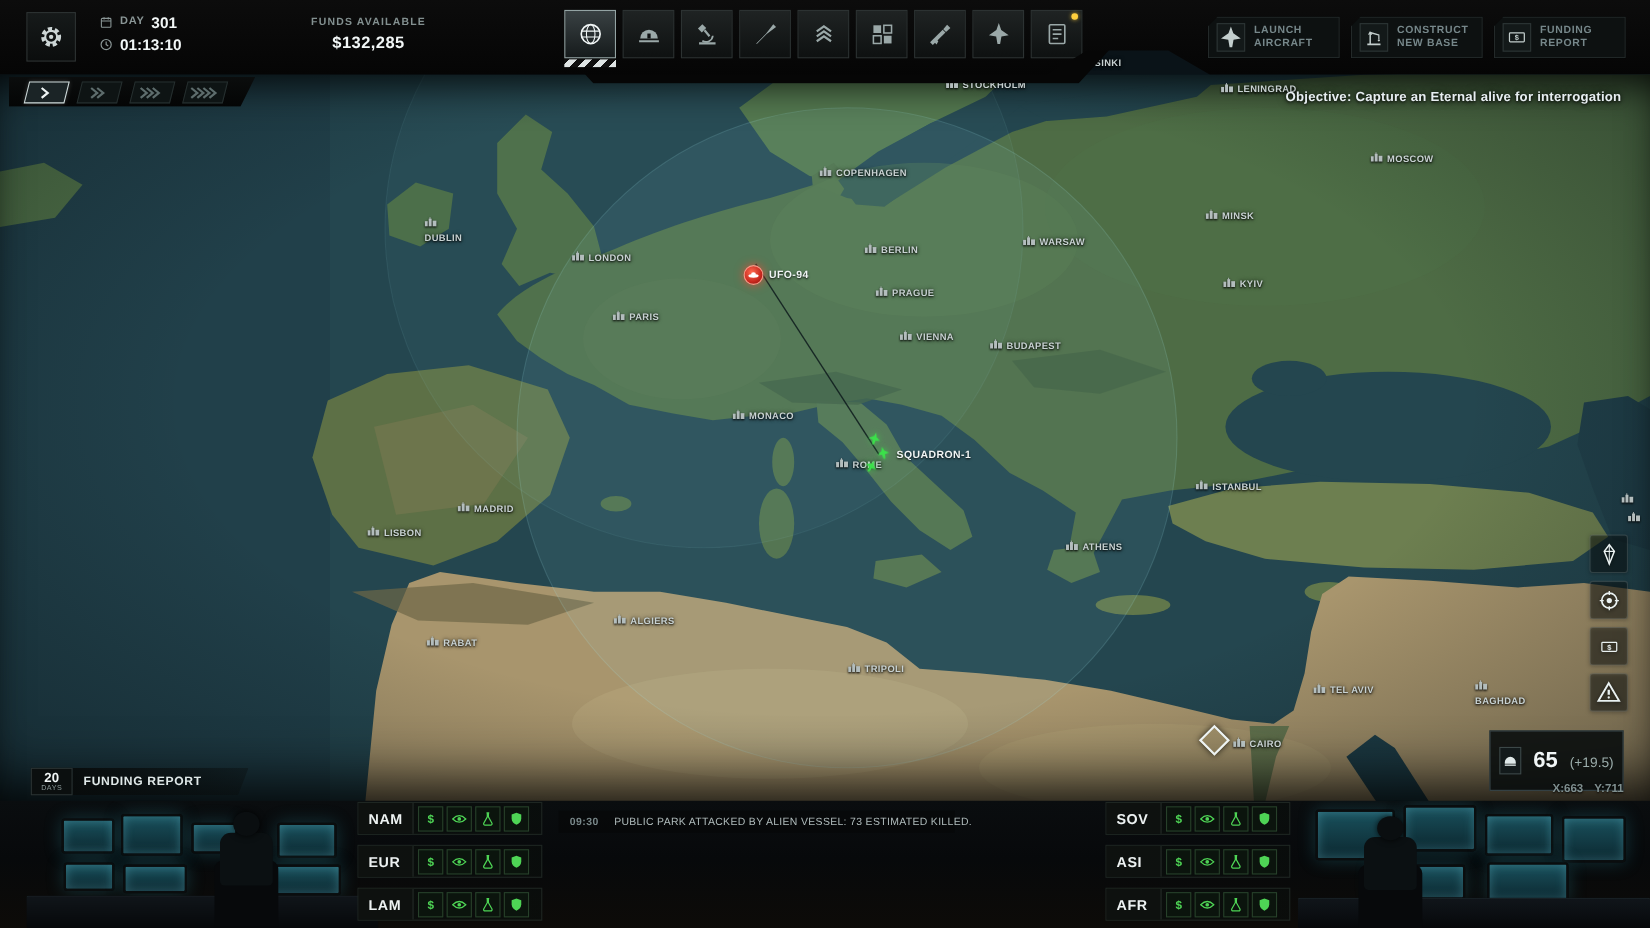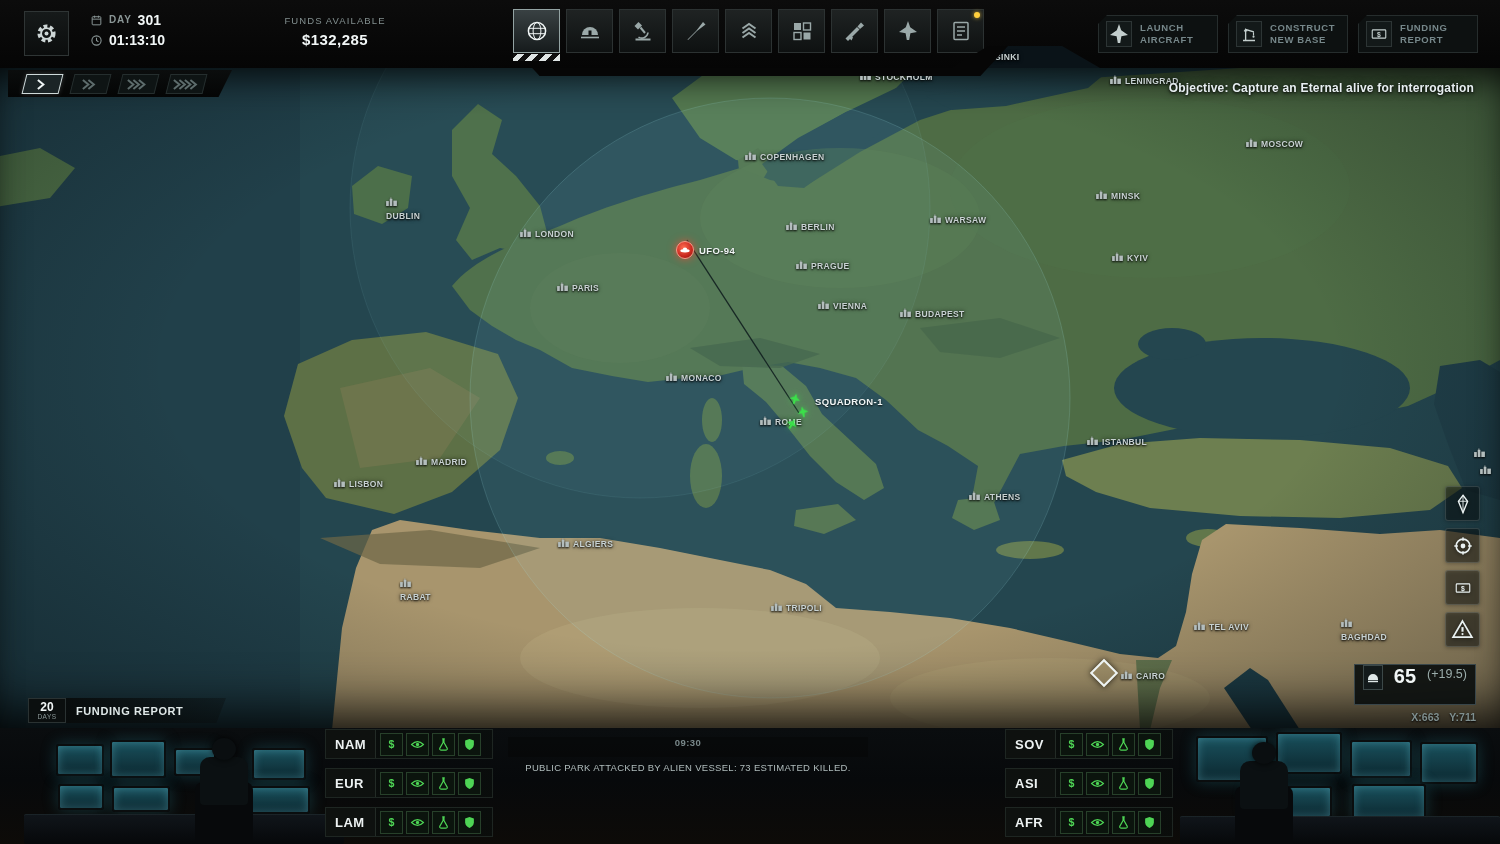--- a/index.html
+++ b/index.html
@@ -27,36 +27,36 @@
     background:radial-gradient(circle at 40% 35%, #ff6a50, #c8281e 60%, #7e120c);
     border:1px solid #ff9484; box-shadow:0 0 9px rgba(255,70,50,.75);
     display:flex; align-items:center; justify-content:center; line-height:0; }
   .mk-label { font-size:9.5px; font-weight:bold; color:#f0f5f5; letter-spacing:.4px;
     text-shadow:0 1px 2px rgba(0,0,0,.95); }
   .squadron { position:absolute; z-index:6; width:50px; height:44px; cursor:pointer; }
   .squadron .jet { position:absolute; line-height:0; filter:drop-shadow(0 0 3px rgba(60,224,74,.8)); }
   .squadron .j1 { left:8px; top:0; transform:rotate(16deg); }
   .squadron .j2 { left:16px; top:13px; transform:rotate(-12deg); }
   .squadron .j3 { left:5px; top:25px; transform:rotate(30deg); }
-  .squadron .mk-label { position:absolute; left:35px; top:4px; white-space:nowrap; }
+  .squadron .mk-label { position:absolute; left:35px; top:16px; white-space:nowrap; }
   .sel-diamond { position:absolute; width:20px; height:20px; border:2px solid #edf3f3;
     transform:rotate(45deg); z-index:6; box-shadow:0 0 6px rgba(0,0,0,.75); }
 
   .objective { position:absolute; right:26px; top:81px; z-index:8; font-size:12px; font-weight:600;
     color:#e7eef1; letter-spacing:.2px; text-shadow:0 1px 3px #000, 0 0 8px rgba(0,0,0,.6); }
 
   
   .side-icons { position:absolute; left:1445px; top:486px; z-index:8; display:flex; flex-direction:column; }
   .side-ic { width:35px; height:35px; margin-bottom:7px; display:flex; align-items:center; justify-content:center;
     color:#e9f1f1; background:rgba(8,12,12,.38); border:1px solid rgba(210,225,225,.16); border-radius:3px;
     cursor:pointer; filter:drop-shadow(0 1px 2px rgba(0,0,0,.7)); line-height:0; }
 
   
-  .threat { position:absolute; left:1354px; top:664px; width:122px; height:41px; z-index:9;
-    background:rgba(9,13,13,.9); border:1px solid #39464a; display:flex; align-items:flex-start;
+  .threat { position:absolute; left:1354px; top:664px; width:122px; height:55px; z-index:9;
+    background:rgba(9,13,13,.9); border:1px solid #39464a; display:flex; align-items:center;
     gap:11px; padding:0 8px; }
   .threat-ic { width:25px; height:25px; border:1px solid #3c4848; background:#131a1b;
     display:flex; align-items:center; justify-content:center; color:#dfe8e8; line-height:0; }
   .threat-val { font-size:20px; font-weight:bold; color:#f1f6f6; }
   .threat-delta { font-size:12.5px; color:#9badab; margin-top:2px; }
   .coords { position:absolute; left:1354px; top:711px; width:122px; z-index:9; display:flex;
     justify-content:flex-end; gap:10px; font-size:10.5px; font-weight:bold; color:#7f8f8f;
     text-shadow:0 1px 2px #000; }
 
   
@@ -94,39 +94,39 @@
     border:1px solid #1e2622; cursor:pointer; }
   .r-code { width:50px; height:100%; display:flex; align-items:center; padding-left:9px;
     background:rgba(14,18,16,.9); border-right:1px solid #232b26;
     font-size:13px; font-weight:bold; color:#edf2f2; letter-spacing:.5px; }
   .r-icons { display:flex; gap:3px; padding:0 4px; }
   .r-ic { width:23px; height:23px; background:#0b140d; border:1px solid #27402a; color:#4ed455;
     display:flex; align-items:center; justify-content:center; line-height:0; cursor:pointer; }
 
   
   .ticker { position:absolute; left:508px;top:737px; width:360px; height:20px; z-index:10;
-    background:rgba(5,8,8,.55); display:flex; align-items:center; gap:14px; padding:0 10px;flex-direction:column; }
+    background:rgba(5,8,8,.55); display:flex; align-items:center; gap:14px; padding:0 10px; }
   .tk-time { font-size:9.5px; font-weight:bold; color:#79888a; letter-spacing:.4px; }
   .tk-msg { font-size:9.5px; color:#b0bcbc; letter-spacing:.3px; white-space:nowrap; }
 
   
   .band { position:absolute; left:470px; top:0; width:580px; height:76px; background:#060606; z-index:29;
     clip-path:polygon(0 0, 100% 0, 88% 100%, 12% 100%); }
   .topbar { position:absolute; left:0; top:0; width:1500px; height:68px; z-index:30;
     background:linear-gradient(#0c0c0c, #050505);
     clip-path:polygon(0 0, 1500px 0, 1500px 68px, 1100px 68px, 1062px 46px, 988px 46px, 952px 68px, 0 68px); }
   .settings-btn { position:absolute; left:24px; top:11px; width:45px; height:45px;
     background:linear-gradient(#161a1a, #0b0d0d); border:1px solid #2f3535; color:#cdd6d6;
     display:flex; align-items:center; justify-content:center; cursor:pointer; line-height:0; }
   .daytime { position:absolute; left:90px; top:13px; }
   .dt-row { display:flex; align-items:center; gap:6px; margin-bottom:6px; color:#8a9696; line-height:0; }
   .dt-label { font-size:10px; font-weight:bold; color:#8a9696; letter-spacing:.8px; line-height:1; }
   .dt-value { font-size:14px; font-weight:bold; color:#f2f7f7; line-height:1; }
   .funds { position:absolute; left:255px; top:15px; width:160px; text-align:center; }
-  .funds-label { font-size:9.5px; font-weight:normal; color:#839090; letter-spacing:1.1px; }
+  .funds-label { font-size:9.5px; font-weight:bold; color:#839090; letter-spacing:1.1px; }
   .funds-value { font-size:15px; font-weight:bold; color:#f2f7f7; margin-top:5px; letter-spacing:.4px; }
 
   .toolbar-row { position:absolute; left:513px; top:9px; display:flex; gap:6px; z-index:32; }
   .tool-btn { position:relative; width:47px; height:44px; background:linear-gradient(#1f2323, #0e1111);
     border:1px solid #2c3232; color:#9aa8a8; display:flex; align-items:center; justify-content:center;
     cursor:pointer; line-height:0; }
   .tool-btn.selected { background:linear-gradient(#394143, #161b1c); border-color:#93a3a3; color:#f2f7f7; }
   .hazard { position:absolute; left:-1px; right:-1px; bottom:-9px; height:7px;
     background:repeating-linear-gradient(-45deg, #dfe5e5 0 5px, #101010 5px 10px); }
   .notif-dot { position:absolute; top:2px; right:3px; width:6px; height:6px; border-radius:50%;
@@ -431,32 +431,32 @@
         <span class="c-ic"><svg viewBox="0 0 12 10" width="11" height="9">
             <g fill="currentColor">
               <rect x="0" y="4.5" width="3" height="5.5"></rect>
               <rect x="4" y="2" width="3" height="8"></rect>
               <rect x="8" y="4" width="4" height="6"></rect>
               <rect x="4.9" y="0.5" width="0.9" height="2"></rect>
             </g>
           </svg></span>
         <span class="c-label">ATHENS</span>
       </div>
-      <div class="city" style="left: 558px; top: 538px;">
+      <div class="city" style="left: 558px; top: 558px;">
         <span class="c-ic"><svg viewBox="0 0 12 10" width="11" height="9">
             <g fill="currentColor">
               <rect x="0" y="4.5" width="3" height="5.5"></rect>
               <rect x="4" y="2" width="3" height="8"></rect>
               <rect x="8" y="4" width="4" height="6"></rect>
               <rect x="4.9" y="0.5" width="0.9" height="2"></rect>
             </g>
           </svg></span>
         <span class="c-label">ALGIERS</span>
       </div>
-      <div class="city" style="left: 400px; top: 578px; flex-direction: column;">
+      <div class="city" style="left: 388px; top: 578px;">
         <span class="c-ic"><svg viewBox="0 0 12 10" width="11" height="9">
             <g fill="currentColor">
               <rect x="0" y="4.5" width="3" height="5.5"></rect>
               <rect x="4" y="2" width="3" height="8"></rect>
               <rect x="8" y="4" width="4" height="6"></rect>
               <rect x="4.9" y="0.5" width="0.9" height="2"></rect>
             </g>
           </svg></span>
         <span class="c-label">RABAT</span>
       </div>

